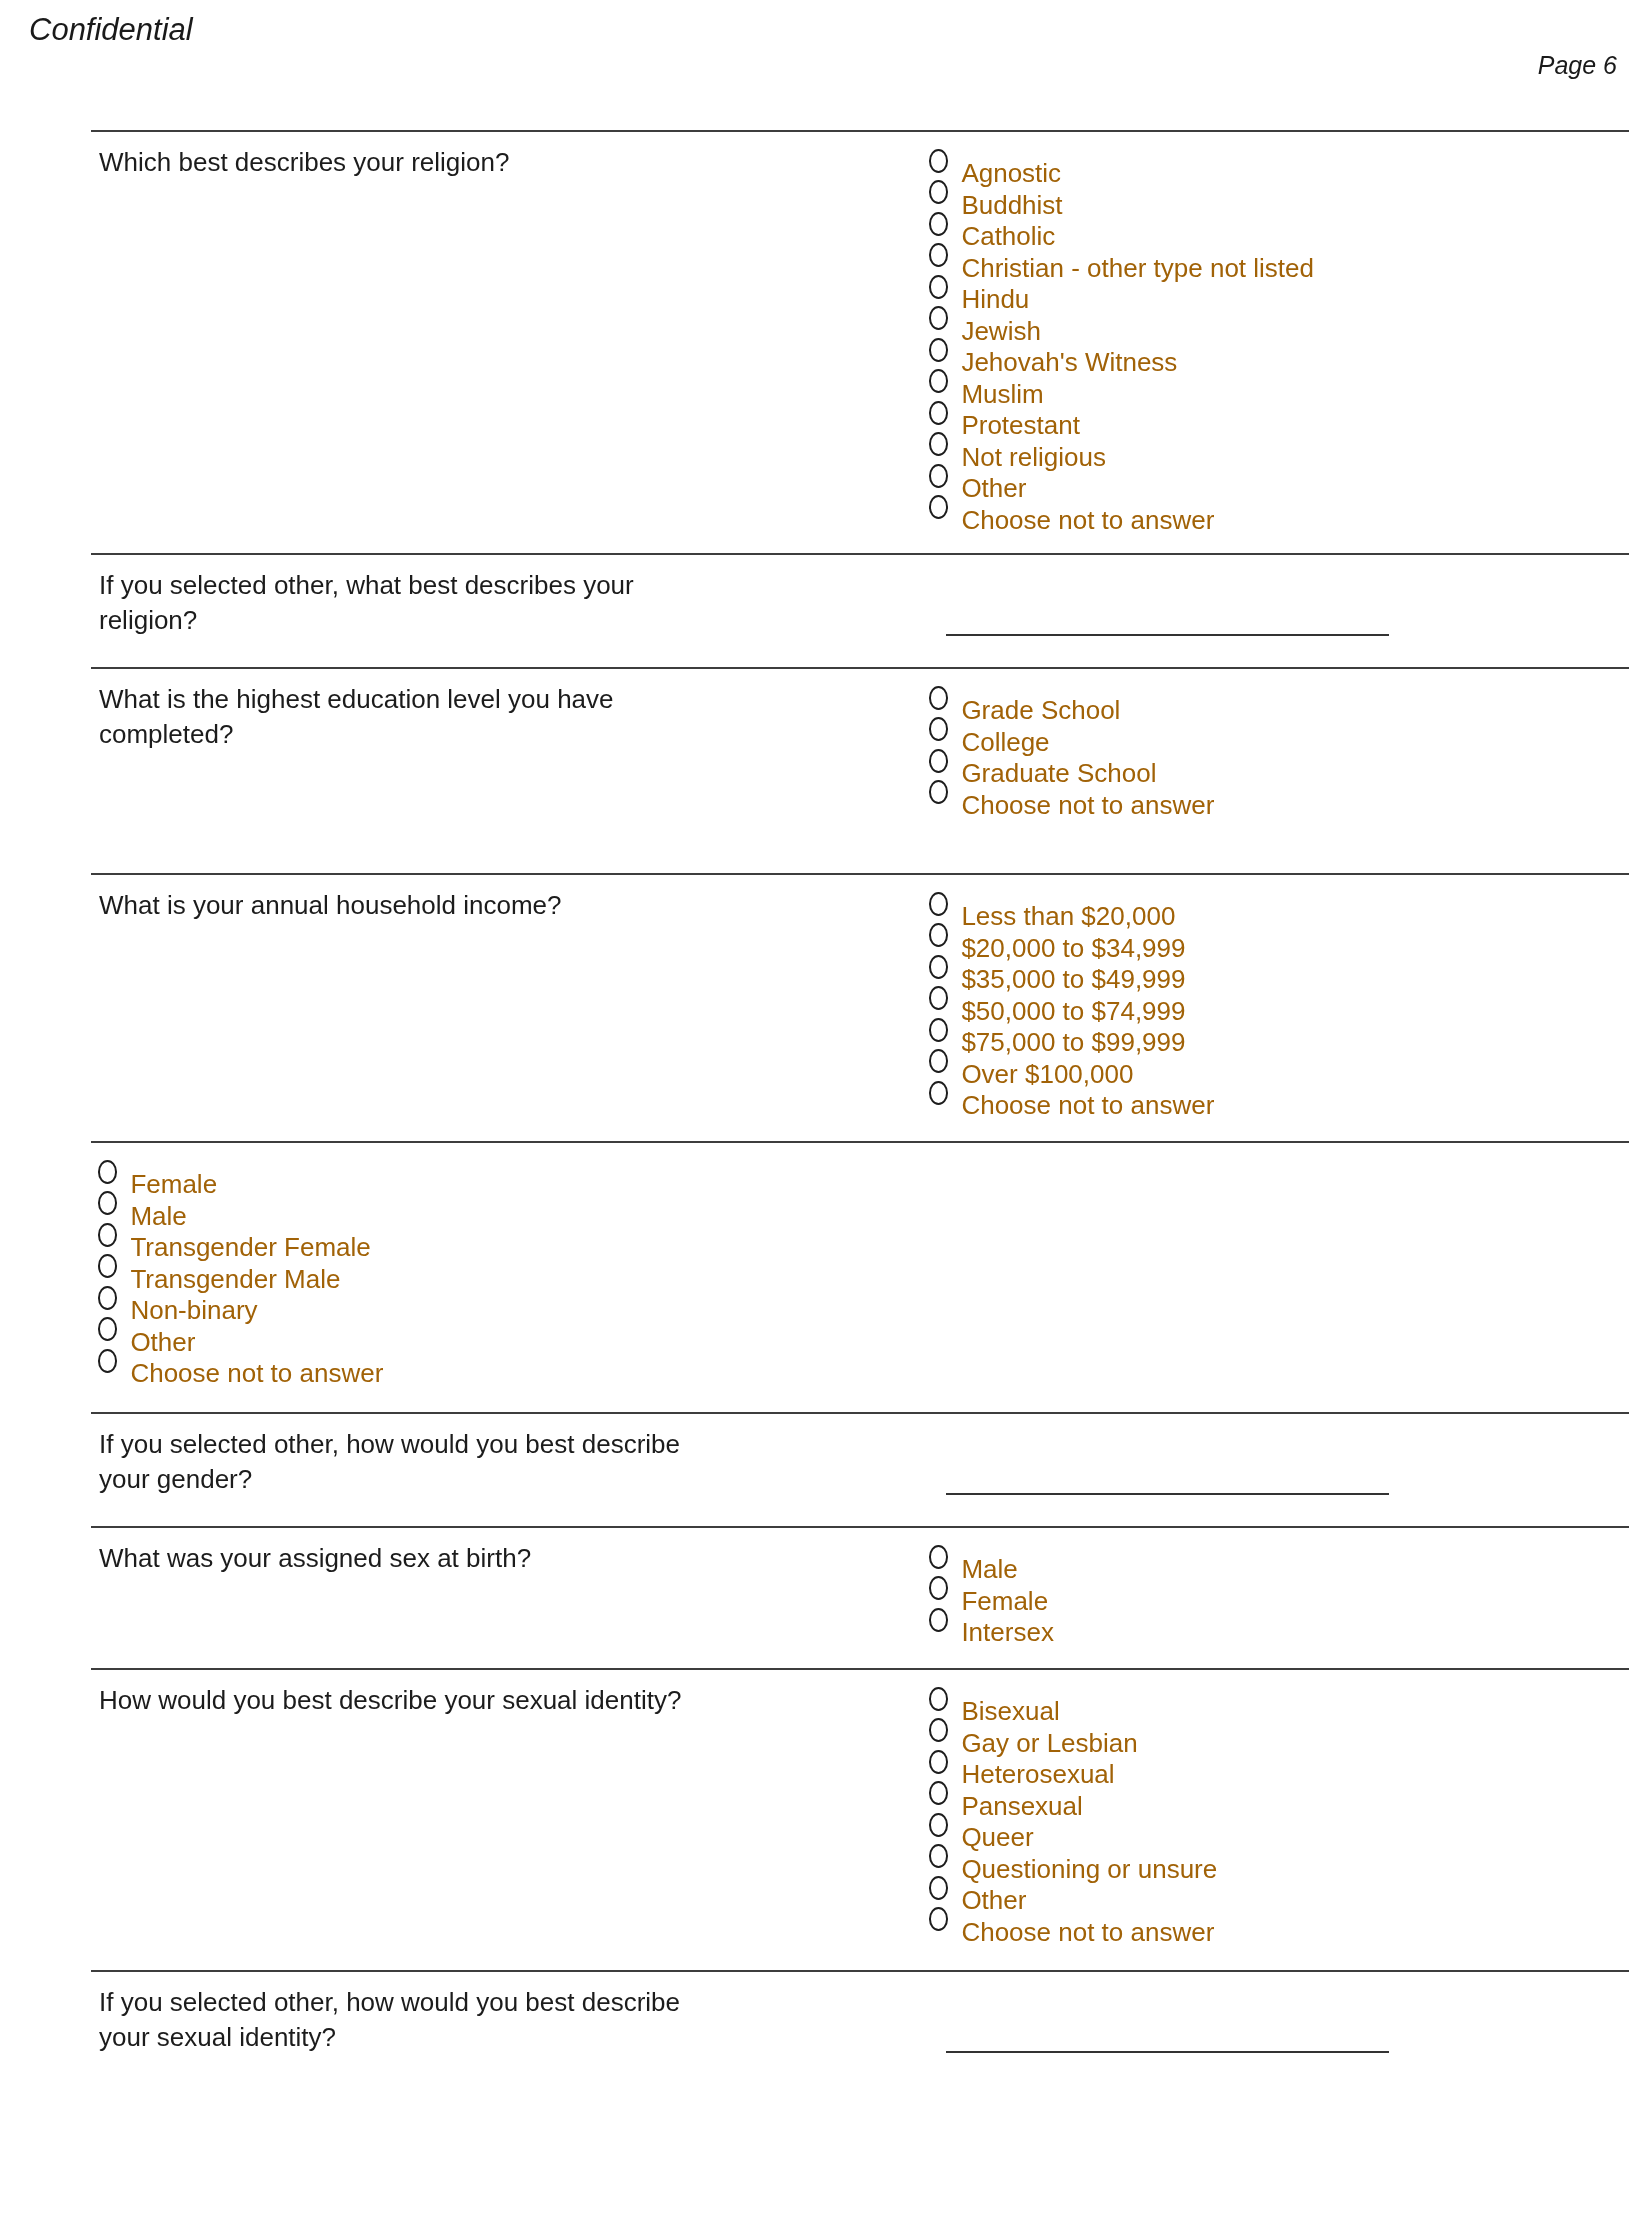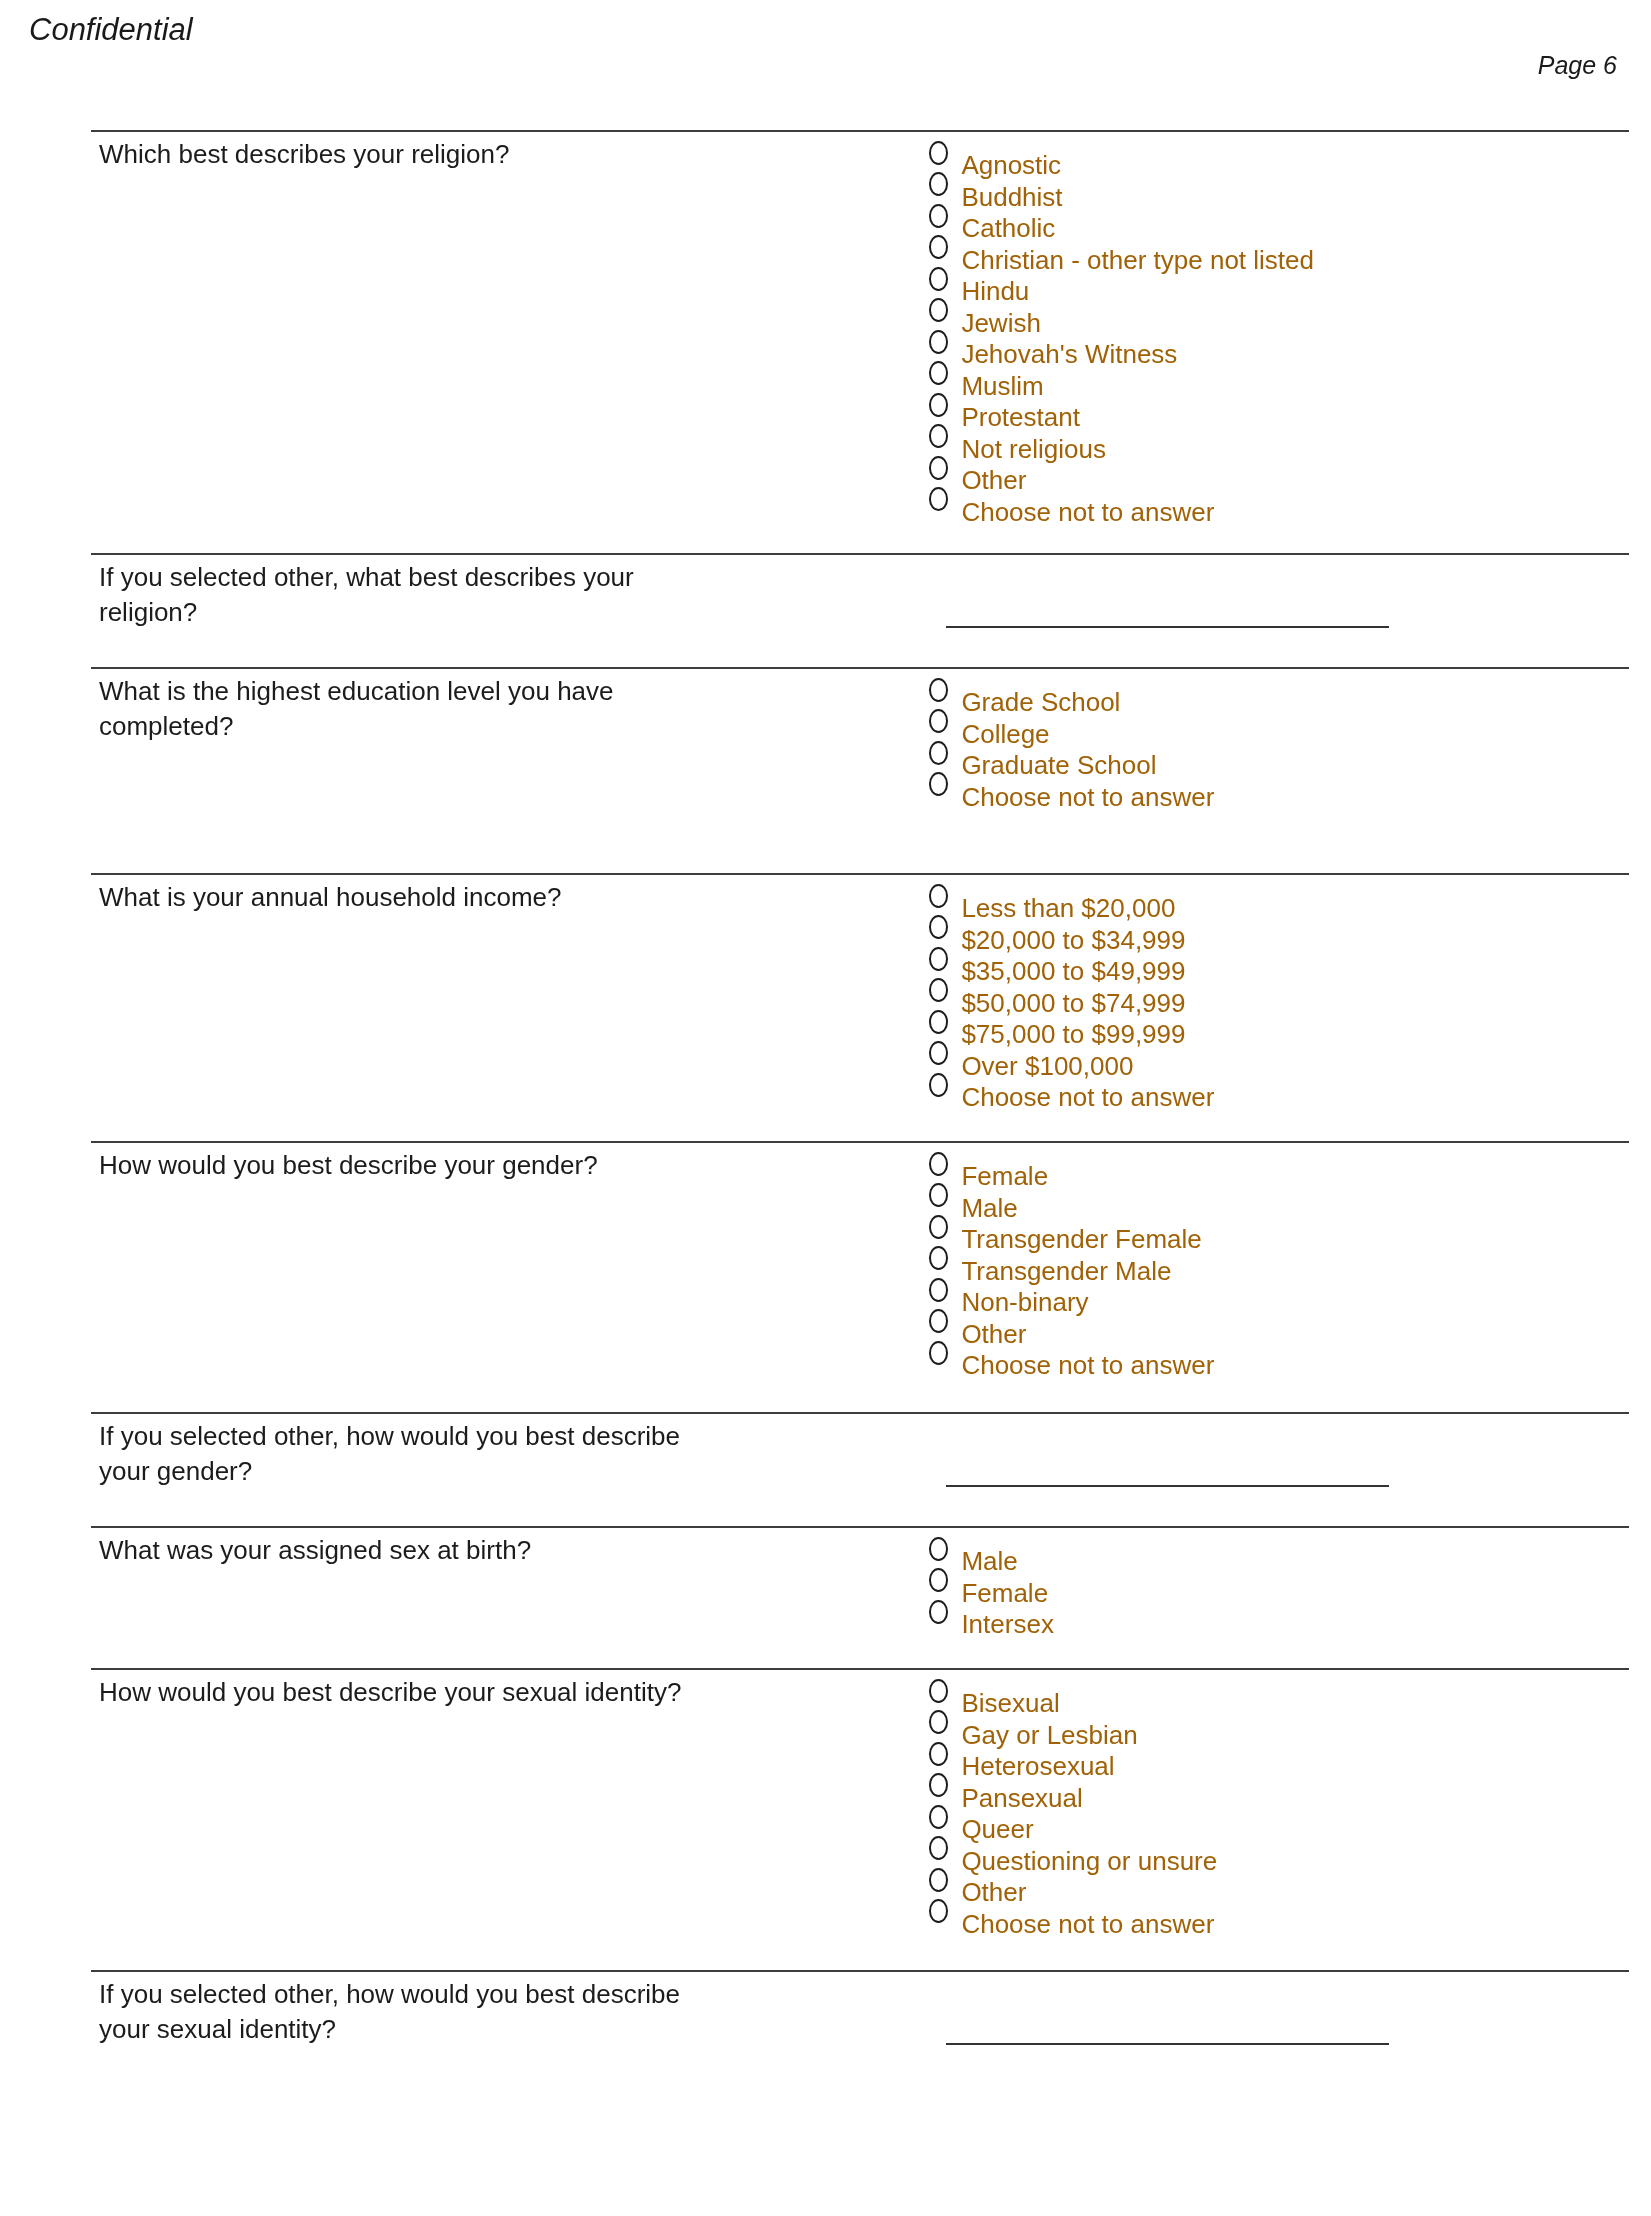--- a/index.html
+++ b/index.html
@@ -2,21 +2,21 @@
 <html style="font-size:7px"><head>
 <meta charset="utf-8">
 <style>
   html,body{margin:0;padding:0;background:#ffffff;}
   .page{position:relative;width:1652px;height:2415px;background:#ffffff;
         font-family:"Liberation Sans",sans-serif;color:#1c1c1c;overflow:hidden;}
   .confidential{position:absolute;top:11.5px;left:29px;font-size:31px;font-style:italic;color:#1a1a1a;}
   .pagenum{position:absolute;top:51px;right:35px;font-size:25px;font-style:italic;color:#1a1a1a;margin-left:12px;}
   .content{margin:130px 22.6px 0 91px;}
   .sec{display:flex;border-top:2.7px solid #3d3d3d;box-sizing:border-box;
-       padding-top:5px;align-items:flex-start;}
+       padding-top:13px;align-items:flex-start;}
   .q{flex:0 0 831px;box-sizing:border-box;padding-left:8px;
      font-size:26px;line-height:35px;color:#1c1c1c;}
   .a{flex:1;box-sizing:border-box;padding-left:6.6px;}
   .opt{display:flex;align-items:center;height:31.5px;}
   .rb{width:19.5px;height:24px;border:2.2px solid #1d1d1d;border-radius:50%;
       margin-right:13.3px;flex:none;box-sizing:border-box;background:#fff;}
   .ol{font-size:26px;white-space:nowrap;color:#a16207;margin-top:26px;}
   .blank{margin-top:66px;margin-left:17.7px;width:443px;height:0;
          border-bottom:2.7px solid #333333;}
   .s1{min-height:423px}.s2{min-height:114px}.s3{min-height:206px}
@@ -154,23 +154,20 @@
             <span class="ol">Over $100,000</span>
           </div>
         <div class="opt">
             <span class="rb"></span>
             <span class="ol">Choose not to answer</span>
           </div>
       </div>
     </section>
 
     <section class="sec s5">
-      <div class="q">
-        <div>How would you best describe your gender?</div>
-      </div>
       <div class="a">
         <div class="opt">
             <span class="rb"></span>
             <span class="ol">Female</span>
           </div>
         <div class="opt">
             <span class="rb"></span>
             <span class="ol">Male</span>
           </div>
         <div class="opt">

